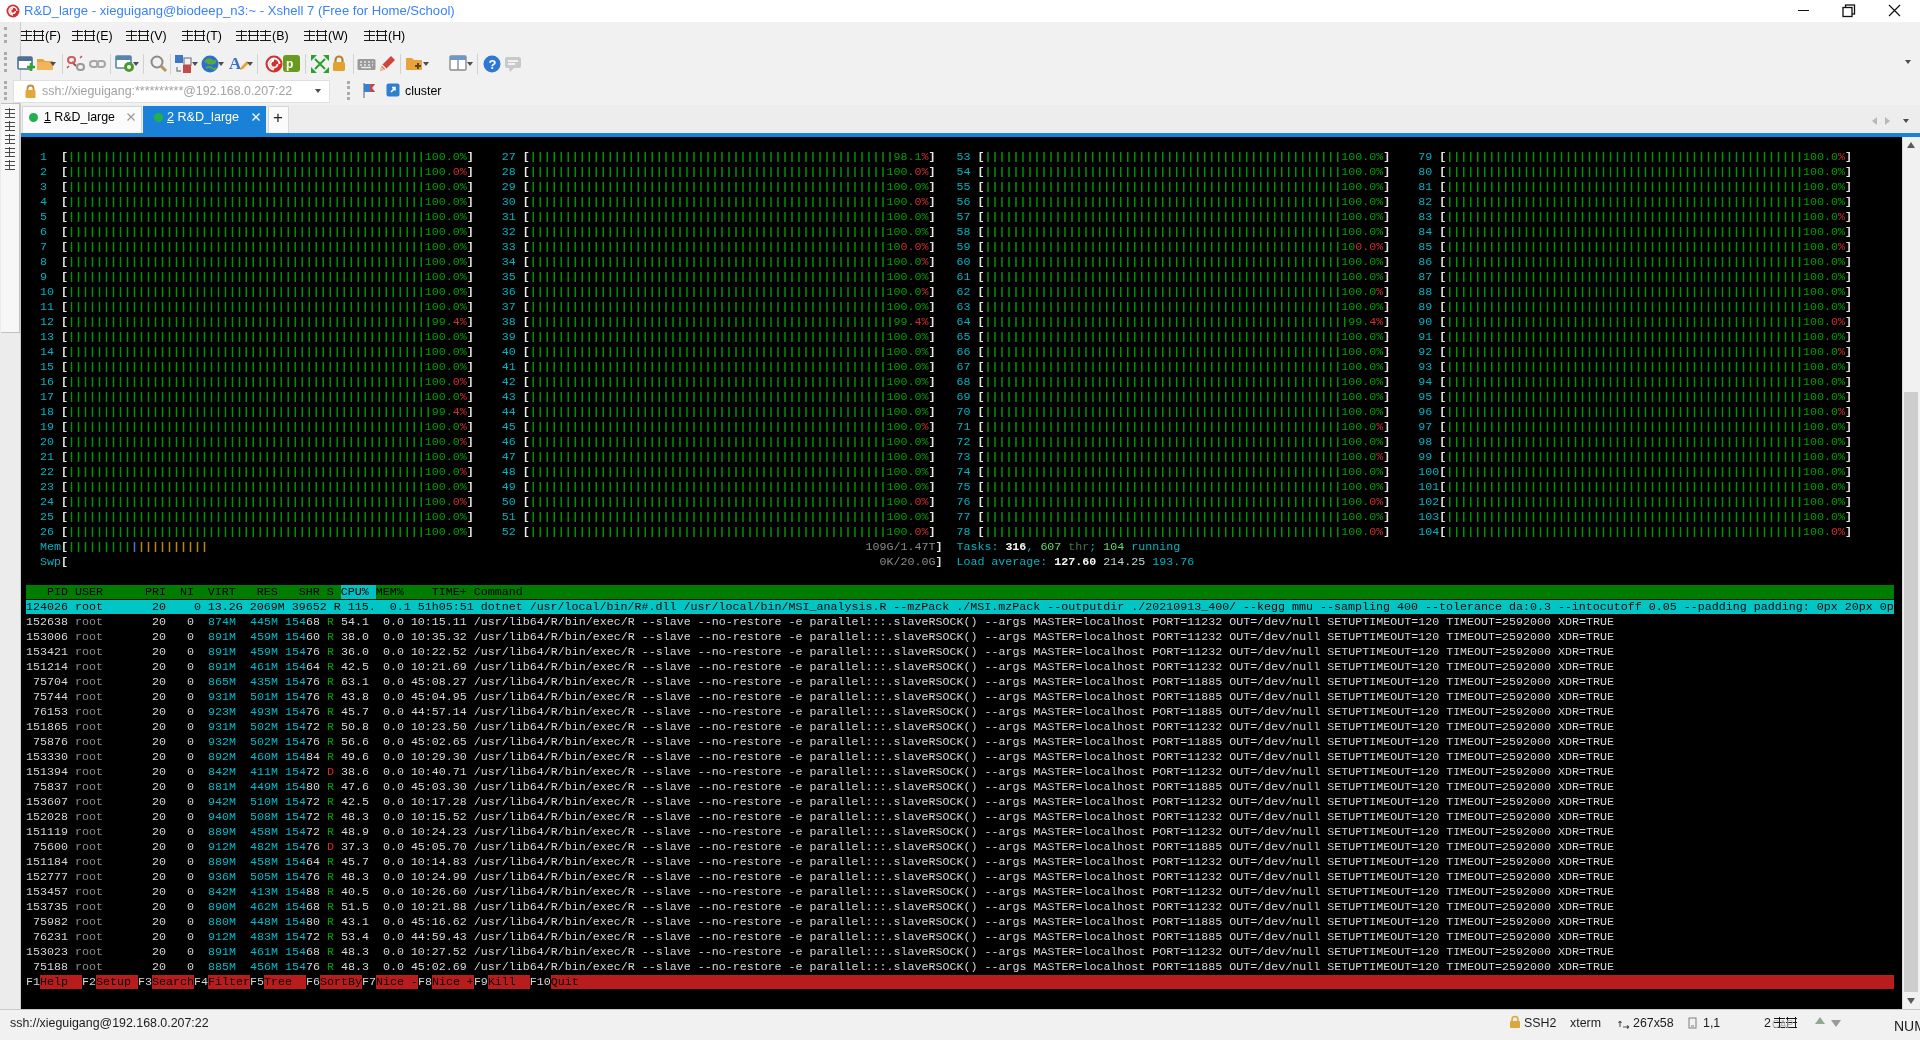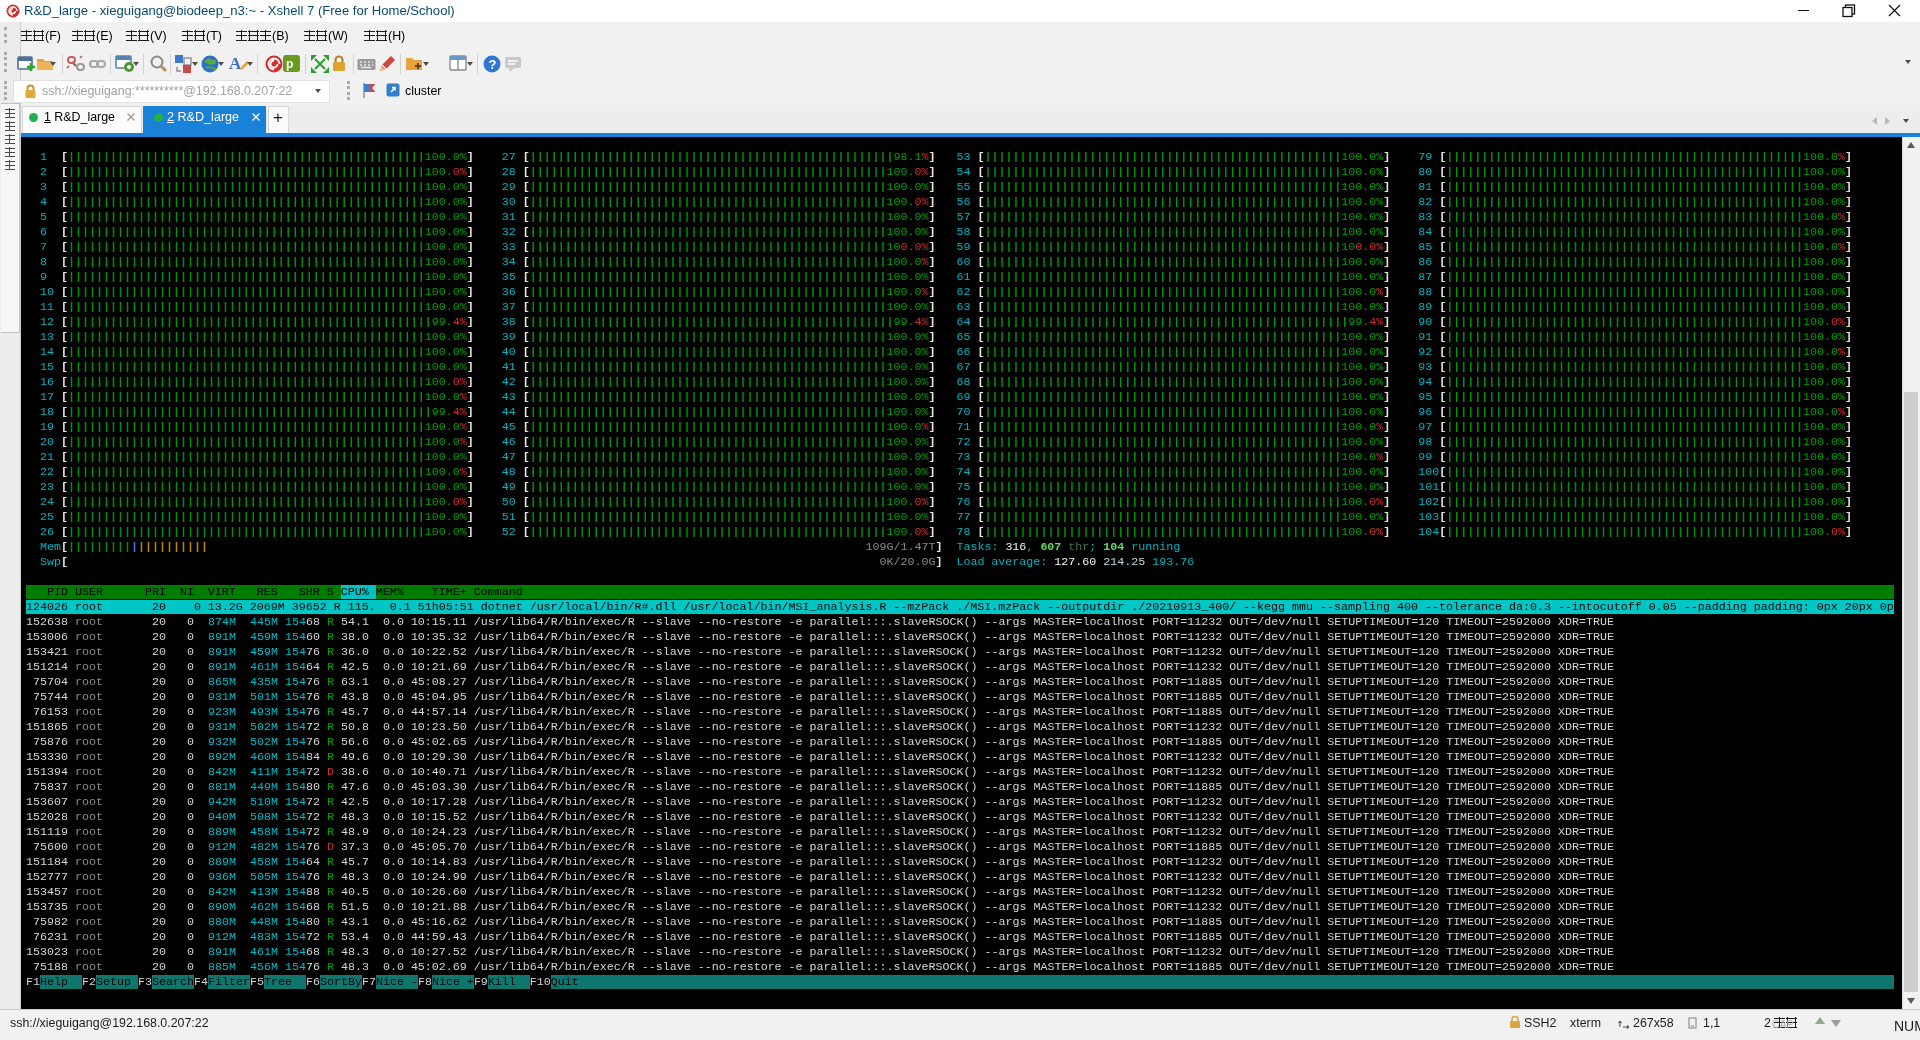--- a/index.html
+++ b/index.html
@@ -14,29 +14,29 @@
 #term{position:absolute;left:21px;top:137px;width:1881px;height:872px;background:#000;overflow:hidden}
 #pre{position:absolute;left:5px;top:-2.5px;font-family:"Liberation Mono",monospace;
  font-size:11.6648px;line-height:15px;color:#d6d6d6}
 .r{height:15px;white-space:pre}
 i{font-style:normal}
 .cy{color:#00b3c1}.cyb{color:#00bcca}
 .br{color:#e9e7e2;font-weight:bold}
 .g{color:#00a000}.gB{color:#009200;font-weight:bold}
 .yB{color:#b5870e;font-weight:bold}.blB{color:#3d79d8;font-weight:bold}
 .rd{color:#d02f2f}
-.w{color:#d6d6d6}.wb{color:#f5f5f5;font-weight:normal}
+.w{color:#d6d6d6}.wb{color:#f5f5f5;font-weight:bold}
 .gy{color:#8a8a8a}
-.gb{color:#63dc63;font-weight:bold}
+.gb{color:#63dc63;font-weight:normal}
 .dm{color:#47714d}
 .pl{color:#c2d8d8}
 .hdr{background:#007c00;color:#000}
 .sort{background:#00c2c2;color:#000}
 .sel{background:#00c6c6;color:#050505}
-.fb{background:#0f766e;color:#050505}
+.fb{background:#b91c1c;color:#050505}
 #sbar{position:absolute;left:1902px;top:137px;width:18px;height:872px;background:#f1f1f1;border-left:1px solid #dcdcdc}
 #status{position:absolute;left:0;top:1009px;width:1920px;height:31px;background:#f1f1f1;border-top:1px solid #c9c9c9;font-size:12.4px;color:#1c1c1c}
 .kj{display:inline-block;width:11px;height:11px;margin:0 1px -1px 0;background:
  linear-gradient(#1a1a1a,#1a1a1a) 0 0.5px/11px 1.3px no-repeat,
  linear-gradient(#1a1a1a,#1a1a1a) 0 5px/11px 1.3px no-repeat,
  linear-gradient(#1a1a1a,#1a1a1a) 0 9.7px/11px 1.3px no-repeat,
  linear-gradient(#1a1a1a,#1a1a1a) 4.9px 0/1.3px 11px no-repeat}
 .kj2{display:inline-block;width:11px;height:11px;margin:0 1px -1px 0;background:
  linear-gradient(#1a1a1a,#1a1a1a) 0 0.5px/11px 1.3px no-repeat,
  linear-gradient(#1a1a1a,#1a1a1a) 0 9.7px/11px 1.3px no-repeat,
@@ -116,21 +116,21 @@
 <div class="r"><i class="w"> 75188</i> <i class="gy">root</i>      <i class="w"> 20</i><i class="w">   0</i> <i class="cyb"> 885M</i> <i class="cyb"> 456M</i> <i class="cyb">154</i><i class="w">76</i> <i class="g">R</i> <i class="w">48.3</i> <i class="w"> 0.0</i> <i class="w">45:02.69</i> <i class="w">/usr/lib64/R/bin/exec/R --slave --no-restore -e parallel:::.slaveRSOCK() --args MASTER=localhost PORT=11885 OUT=/dev/null SETUPTIMEOUT=120 TIMEOUT=2592000 XDR=TRUE</i></div>
 <div class="r"><i class="w">F1</i><i class="fb">Help  </i><i class="w">F2</i><i class="fb">Setup </i><i class="w">F3</i><i class="fb">Search</i><i class="w">F4</i><i class="fb">Filter</i><i class="w">F5</i><i class="fb">Tree  </i><i class="w">F6</i><i class="fb">SortBy</i><i class="w">F7</i><i class="fb">Nice -</i><i class="w">F8</i><i class="fb">Nice +</i><i class="w">F9</i><i class="fb">Kill  </i><i class="w">F10</i><i class="fb">Quit                                                                                                                                                                                            </i></div>
     </div>
   </div>
 <div id="sbar"></div>
 <div id="status"></div>
 <svg class="abs" style="left:6px;top:4px" width="14" height="14" viewBox="0 0 14 14">
     <circle cx="7" cy="7" r="6.5" fill="#d42f2f"></circle>
     <path d="M11 7A4 4 0 1 0 7 11M7 4.6A2.4 2.4 0 1 0 9.4 7" fill="none" stroke="#fff" stroke-width="1.4"></path>
   </svg>
-<div class="abs" style="left:24px;top:2.5px;font-size:13.1px;color:#0c4a6e">R&amp;D_large - xieguigang@biodeep_n3:~ - Xshell 7 (Free for Home/School)</div>
+<div class="abs" style="left:24px;top:2.5px;font-size:13.1px;color:#3b82f6">R&amp;D_large - xieguigang@biodeep_n3:~ - Xshell 7 (Free for Home/School)</div>
 <div class="abs" style="left:1798px;top:10px;width:11px;height:1.4px;background:#111"></div>
 <svg class="abs" style="left:1842px;top:4px" width="14" height="14" viewBox="0 0 14 14">
     <rect x="3.5" y="1" width="9" height="9" fill="none" stroke="#111" stroke-width="1.3"></rect>
     <rect x="1" y="3.5" width="9" height="9" fill="#fff" stroke="#111" stroke-width="1.3"></rect>
   </svg>
 <svg class="abs" style="left:1888px;top:4px" width="13" height="13" viewBox="0 0 13 13">
     <path d="M1 1l11 11M12 1L1 12" stroke="#111" stroke-width="1.2"></path>
   </svg>
 <div class="grip" style="left:4px;top:27px;height:16px"></div>
 <span class="mi" style="left:21px"><span class="kj"></span><span class="kj2"></span>(F)</span>

